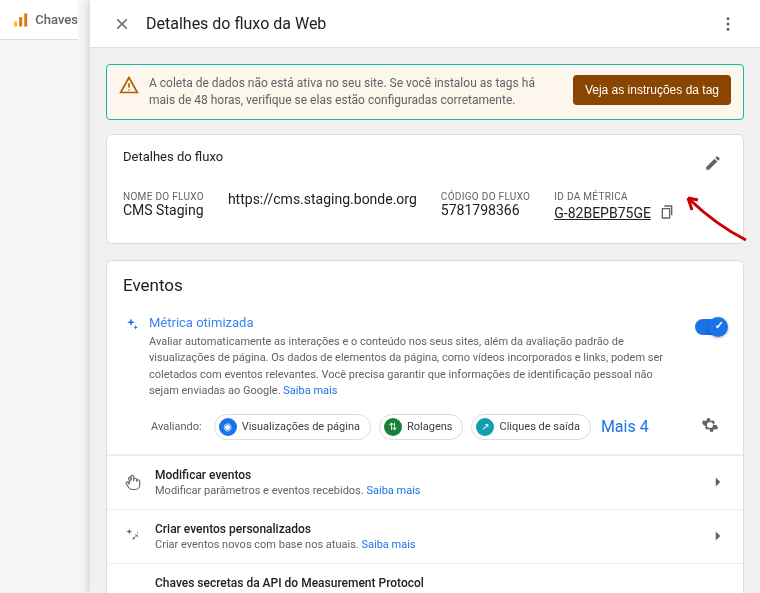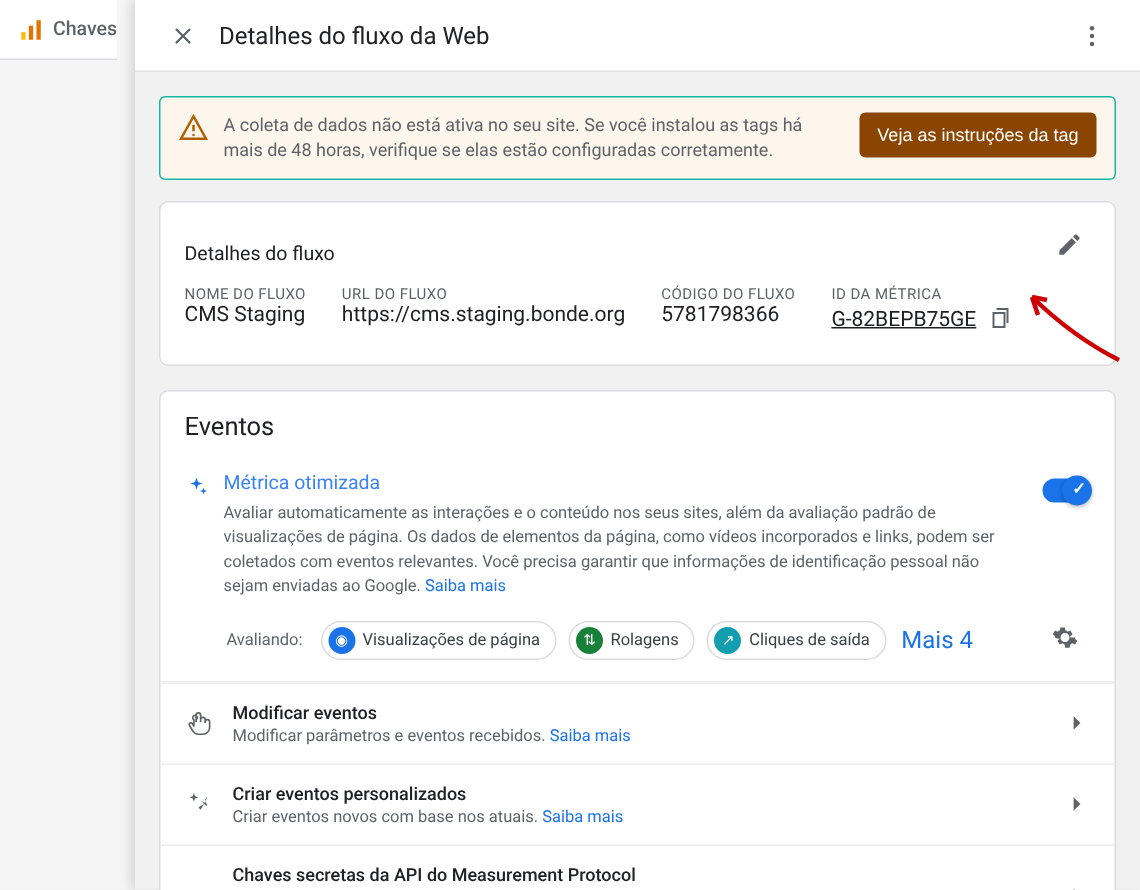--- a/index.html
+++ b/index.html
@@ -16,21 +16,21 @@
     .more-btn { background:none;border:none;width:32px;height:32px;display:flex;align-items:center;justify-content:center;cursor:pointer;border-radius:50%;color:#5f6368;}
 
     .panel-body { flex:1; overflow:auto; padding: 16px 16px 0; }
 
     .alert-bar { background:#fdf6ec; border: 1px solid #14b8a6; border-radius:4px; padding: 10px 12px; display:flex; align-items:flex-start; gap:10px; margin-bottom: 14px; }
     .alert-icon { color:#b06000; flex-shrink:0;}
     .alert-text { font-size:12px; color:#5f6368; line-height:1.4; flex:1; }
     .alert-btn { background:#8a4500; color:#fff; border:none; border-radius:4px; padding: 8px 12px; font-size:12px; font-weight:500; cursor:pointer; white-space:nowrap;}
 
     .card { background:#fff; border:1px solid #dadce0; border-radius:6px; margin-bottom:16px; }
-    .card-head { padding: 14px 16px; font-size:13px; color:#202124; display:flex; align-items:flex-end; }
+    .card-head { padding: 14px 16px; font-size:13px; color:#202124; display:flex; align-items:flex-start; }
     .card-head .spacer { flex:1; }
     .edit-btn { background:none; border:none; cursor:pointer; color:#5f6368; width:28px;height:28px;display:flex;align-items:center;justify-content:center;border-radius:50%;}
 
     .details-grid { display:flex; padding: 0 16px 18px; gap: 24px; }
     .detail-col { display:flex; flex-direction:column; gap:0; }
     .detail-label { font-size:10px; color:#5f6368; letter-spacing:.3px; }
     .detail-value { font-size:14px; color:#202124; white-space:nowrap; }
     .metric-wrap { display:flex; align-items:center; gap:6px;text-decoration:underline; }
     .copy-btn { background:none;border:none;cursor:pointer;color:#5f6368;padding:2px;}
 
@@ -114,21 +114,20 @@
               <path fill="currentColor" d="M3 17.25V21h3.75l11-11.04-3.75-3.75L3 17.25zM20.71 7.04a1 1 0 0 0 0-1.41l-2.34-2.34a1 1 0 0 0-1.41 0l-1.83 1.83 3.75 3.75 1.83-1.83z"></path>
             </svg>
         </button>
       </div>
       <div class="details-grid">
         <div class="detail-col">
           <div class="detail-label">NOME DO FLUXO</div>
           <div class="detail-value">CMS Staging</div>
         </div>
         <div class="detail-col">
-          <div class="detail-label">URL DO FLUXO</div>
           <div class="detail-value">https://cms.staging.bonde.org</div>
         </div>
         <div class="detail-col">
           <div class="detail-label">CÓDIGO DO FLUXO</div>
           <div class="detail-value">5781798366</div>
         </div>
         <div class="detail-col">
           <div class="detail-label">ID DA MÉTRICA</div>
           <div class="metric-wrap">
             <div class="detail-value">G-82BEPB75GE</div>

